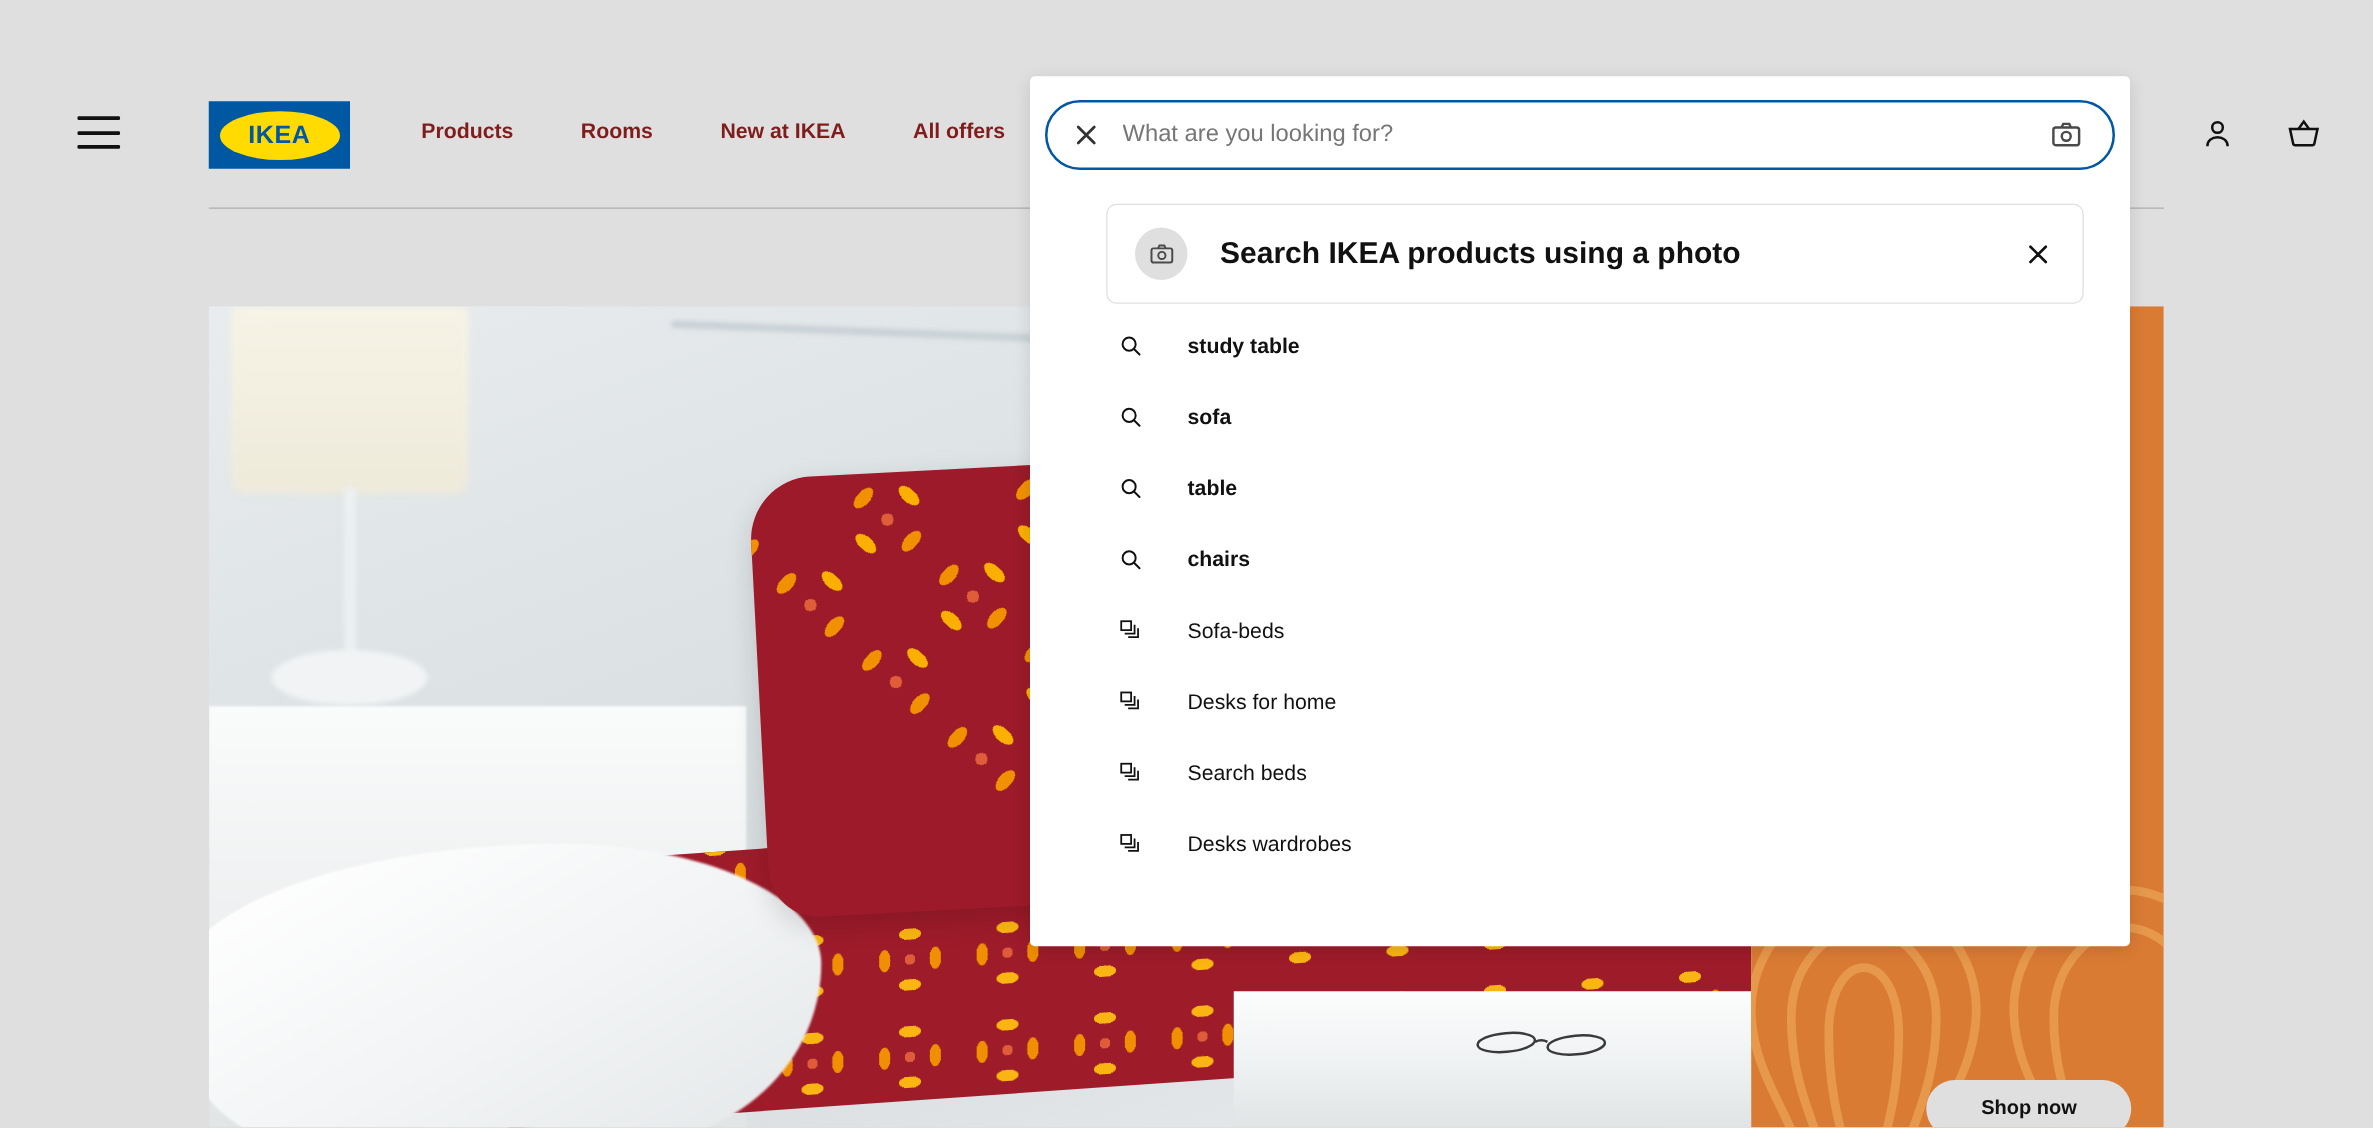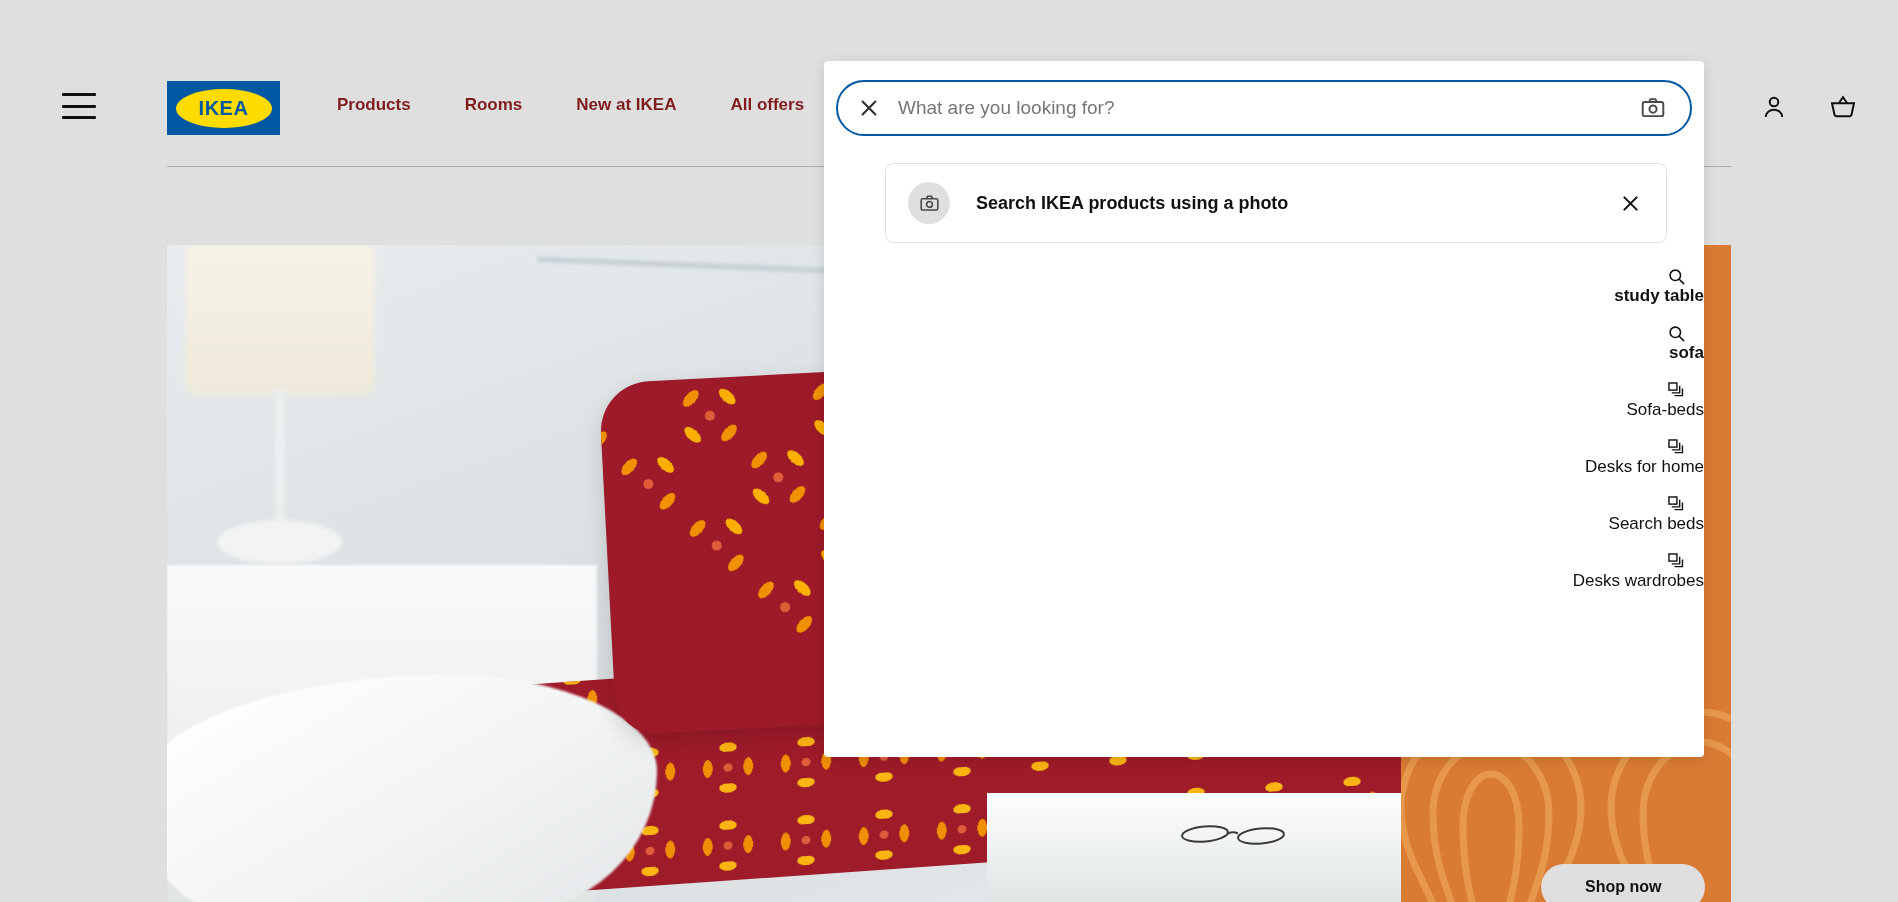--- a/index.html
+++ b/index.html
@@ -198,30 +198,30 @@
     position: absolute; left: 61px; top: 102px; width: 782px; height: 80px;
     border: 1px solid #dfdfdf; border-radius: 8px; background: #fff;
     display: flex; align-items: center; cursor: pointer;
   }
   .photo-card-icon {
     width: 42px; height: 42px; border-radius: 50%; background: #dfdfdf;
     display: flex; align-items: center; justify-content: center;
     margin-left: 22px; flex: 0 0 auto;
   }
   .photo-card-label {
-    flex: 1 1 auto; margin-left: 26px; font-size: 18px; font-weight: bold; color: #111;
+    flex: 1 1 auto; margin-left: 26px; font-size: 24px; font-weight: bold; color: #111;
   }
   .photo-card-close {
     width: 52px; height: 52px; display: flex; align-items: center; justify-content: center;
     margin-right: 10px; cursor: pointer; flex: 0 0 auto;
   }
 
   .suggestions { position: absolute; left: 0; top: 206px; width: 880px; }
   .sugg-row {
-    display: flex; align-items: flex-end; height: 57px; padding-left: 18px; cursor: pointer; flex-direction: column;
+    display: flex; align-items: flex-start; height: 57px; padding-left: 0; cursor: pointer;
   }
   .sugg-icon {
     width: 56px; min-width: 56px; display: flex; align-items: center; justify-content: center;
     margin-left: 52px;
   }
   .sugg-label { font-size: 17px; color: #111; margin-left: 18px; }
   .sugg-label.bold { font-weight: bold; }
 </style>
 </head>
 <body>
@@ -358,21 +358,39 @@
       <div class="sugg-row">
         <span class="sugg-icon">
           <svg width="19" height="19" viewBox="0 0 24 24" fill="none" stroke="#111" stroke-width="2">
             <circle cx="10.5" cy="10.5" r="6.6"></circle>
               <path d="M15.4 15.4 L21 21" stroke-linecap="round"></path>
           </svg>
         </span>
         <span class="sugg-label bold">sofa</span>
       </div>
 
-
+      <div class="sugg-row">
+        <span class="sugg-icon">
+          <svg width="19" height="19" viewBox="0 0 24 24" fill="none" stroke="#111" stroke-width="2">
+            <circle cx="10.5" cy="10.5" r="6.6"></circle>
+              <path d="M15.4 15.4 L21 21" stroke-linecap="round"></path>
+          </svg>
+        </span>
+        <span class="sugg-label bold">table</span>
+      </div>
+
+      <div class="sugg-row">
+        <span class="sugg-icon">
+          <svg width="19" height="19" viewBox="0 0 24 24" fill="none" stroke="#111" stroke-width="2">
+            <circle cx="10.5" cy="10.5" r="6.6"></circle>
+              <path d="M15.4 15.4 L21 21" stroke-linecap="round"></path>
+          </svg>
+        </span>
+        <span class="sugg-label bold">chairs</span>
+      </div>
 
       <div class="sugg-row">
         <span class="sugg-icon">
           <svg width="19" height="19" viewBox="0 0 24 24" fill="none" stroke="#111" stroke-width="1.8">
             <rect x="2.5" y="2.5" width="10" height="9"></rect>
             <path d="M6 15 L16 15 L16 6"></path>
             <path d="M9.5 18.5 L19.5 18.5 L19.5 9.5"></path>
           </svg>
         </span>
         <span class="sugg-label">Sofa-beds</span>

